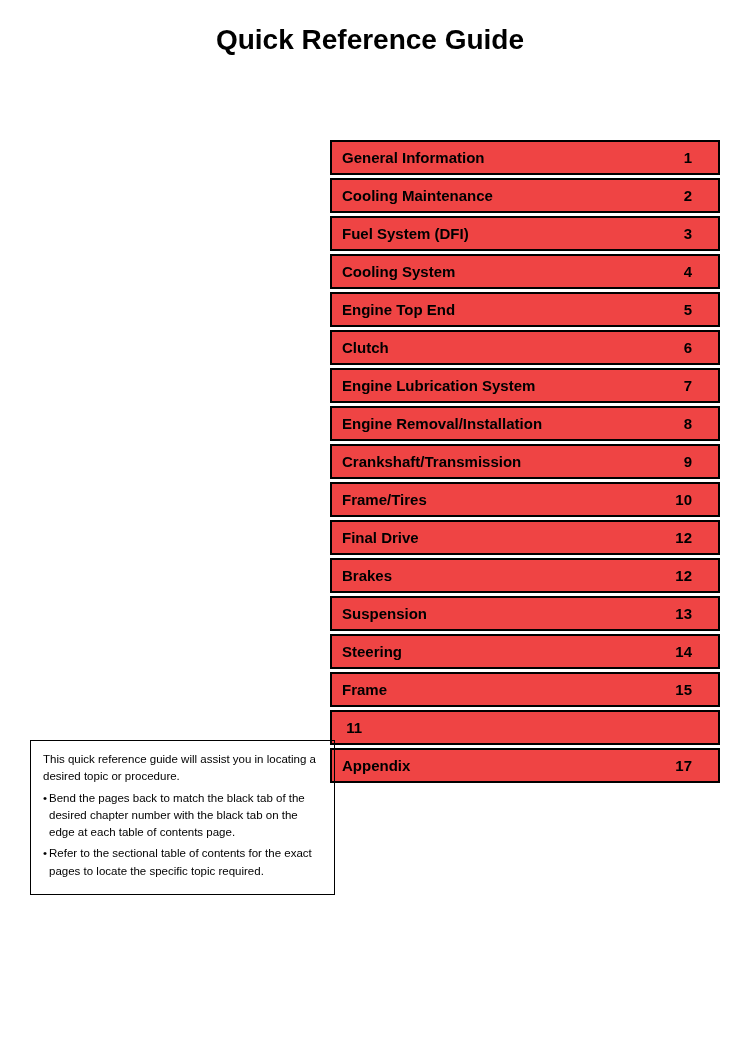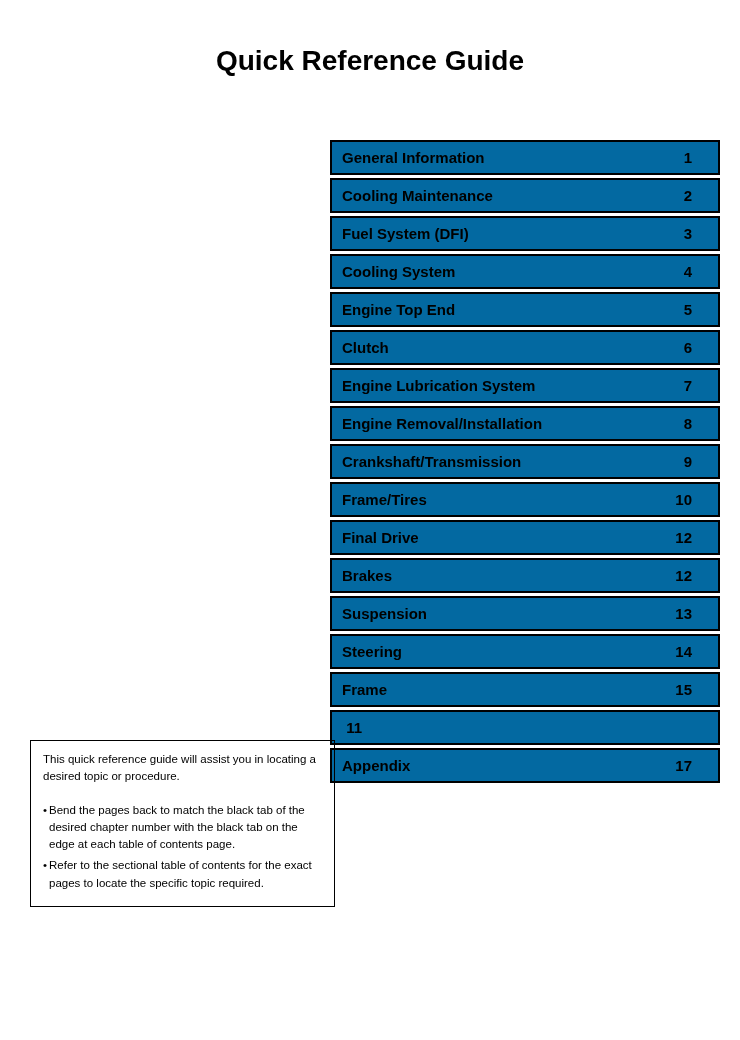--- a/index.html
+++ b/index.html
@@ -13,38 +13,38 @@
       min-height: 1040px;
       background: #ffffff;
       font-family: Arial, Helvetica, sans-serif;
       position: relative;
     }
 
     .page-title {
       text-align: center;
       font-size: 28px;
       font-weight: bold;
-      padding-top: 45px;
+      padding-top: 24px;
       padding-bottom: 40px;
       color: #000000;
     }
 
     .toc-container {
       position: absolute;
       left: 330px;
       top: 140px;
       width: 390px;
     }
 
     .toc-row {
       display: flex;
       align-items: flex-end;
       margin-bottom: 3px;
       border: 2px solid #000000;
-      background: #0369a1;
+      background: #ef4444;
     }
 
     .toc-label {
       flex: 1;
       font-size: 15px;
       font-weight: bold;
       padding: 7px 10px;
       color: #000000;
       display: flex;
       align-items: center;
@@ -74,21 +74,21 @@
       top: 740px;
       width: 305px;
       border: 1.5px solid #000000;
       padding: 10px 12px;
       font-size: 11.5px;
       color: #000000;
       line-height: 1.5;
     }
 
     .info-box p {
-      margin-bottom: 16px;
+      margin-bottom: 4px;
     }
 
     .info-box .bullet {
       display: flex;
       align-items: flex-start;
       margin-bottom: 4px;
     }
 
     .info-box .bullet-dot {
       margin-right: 2px;

